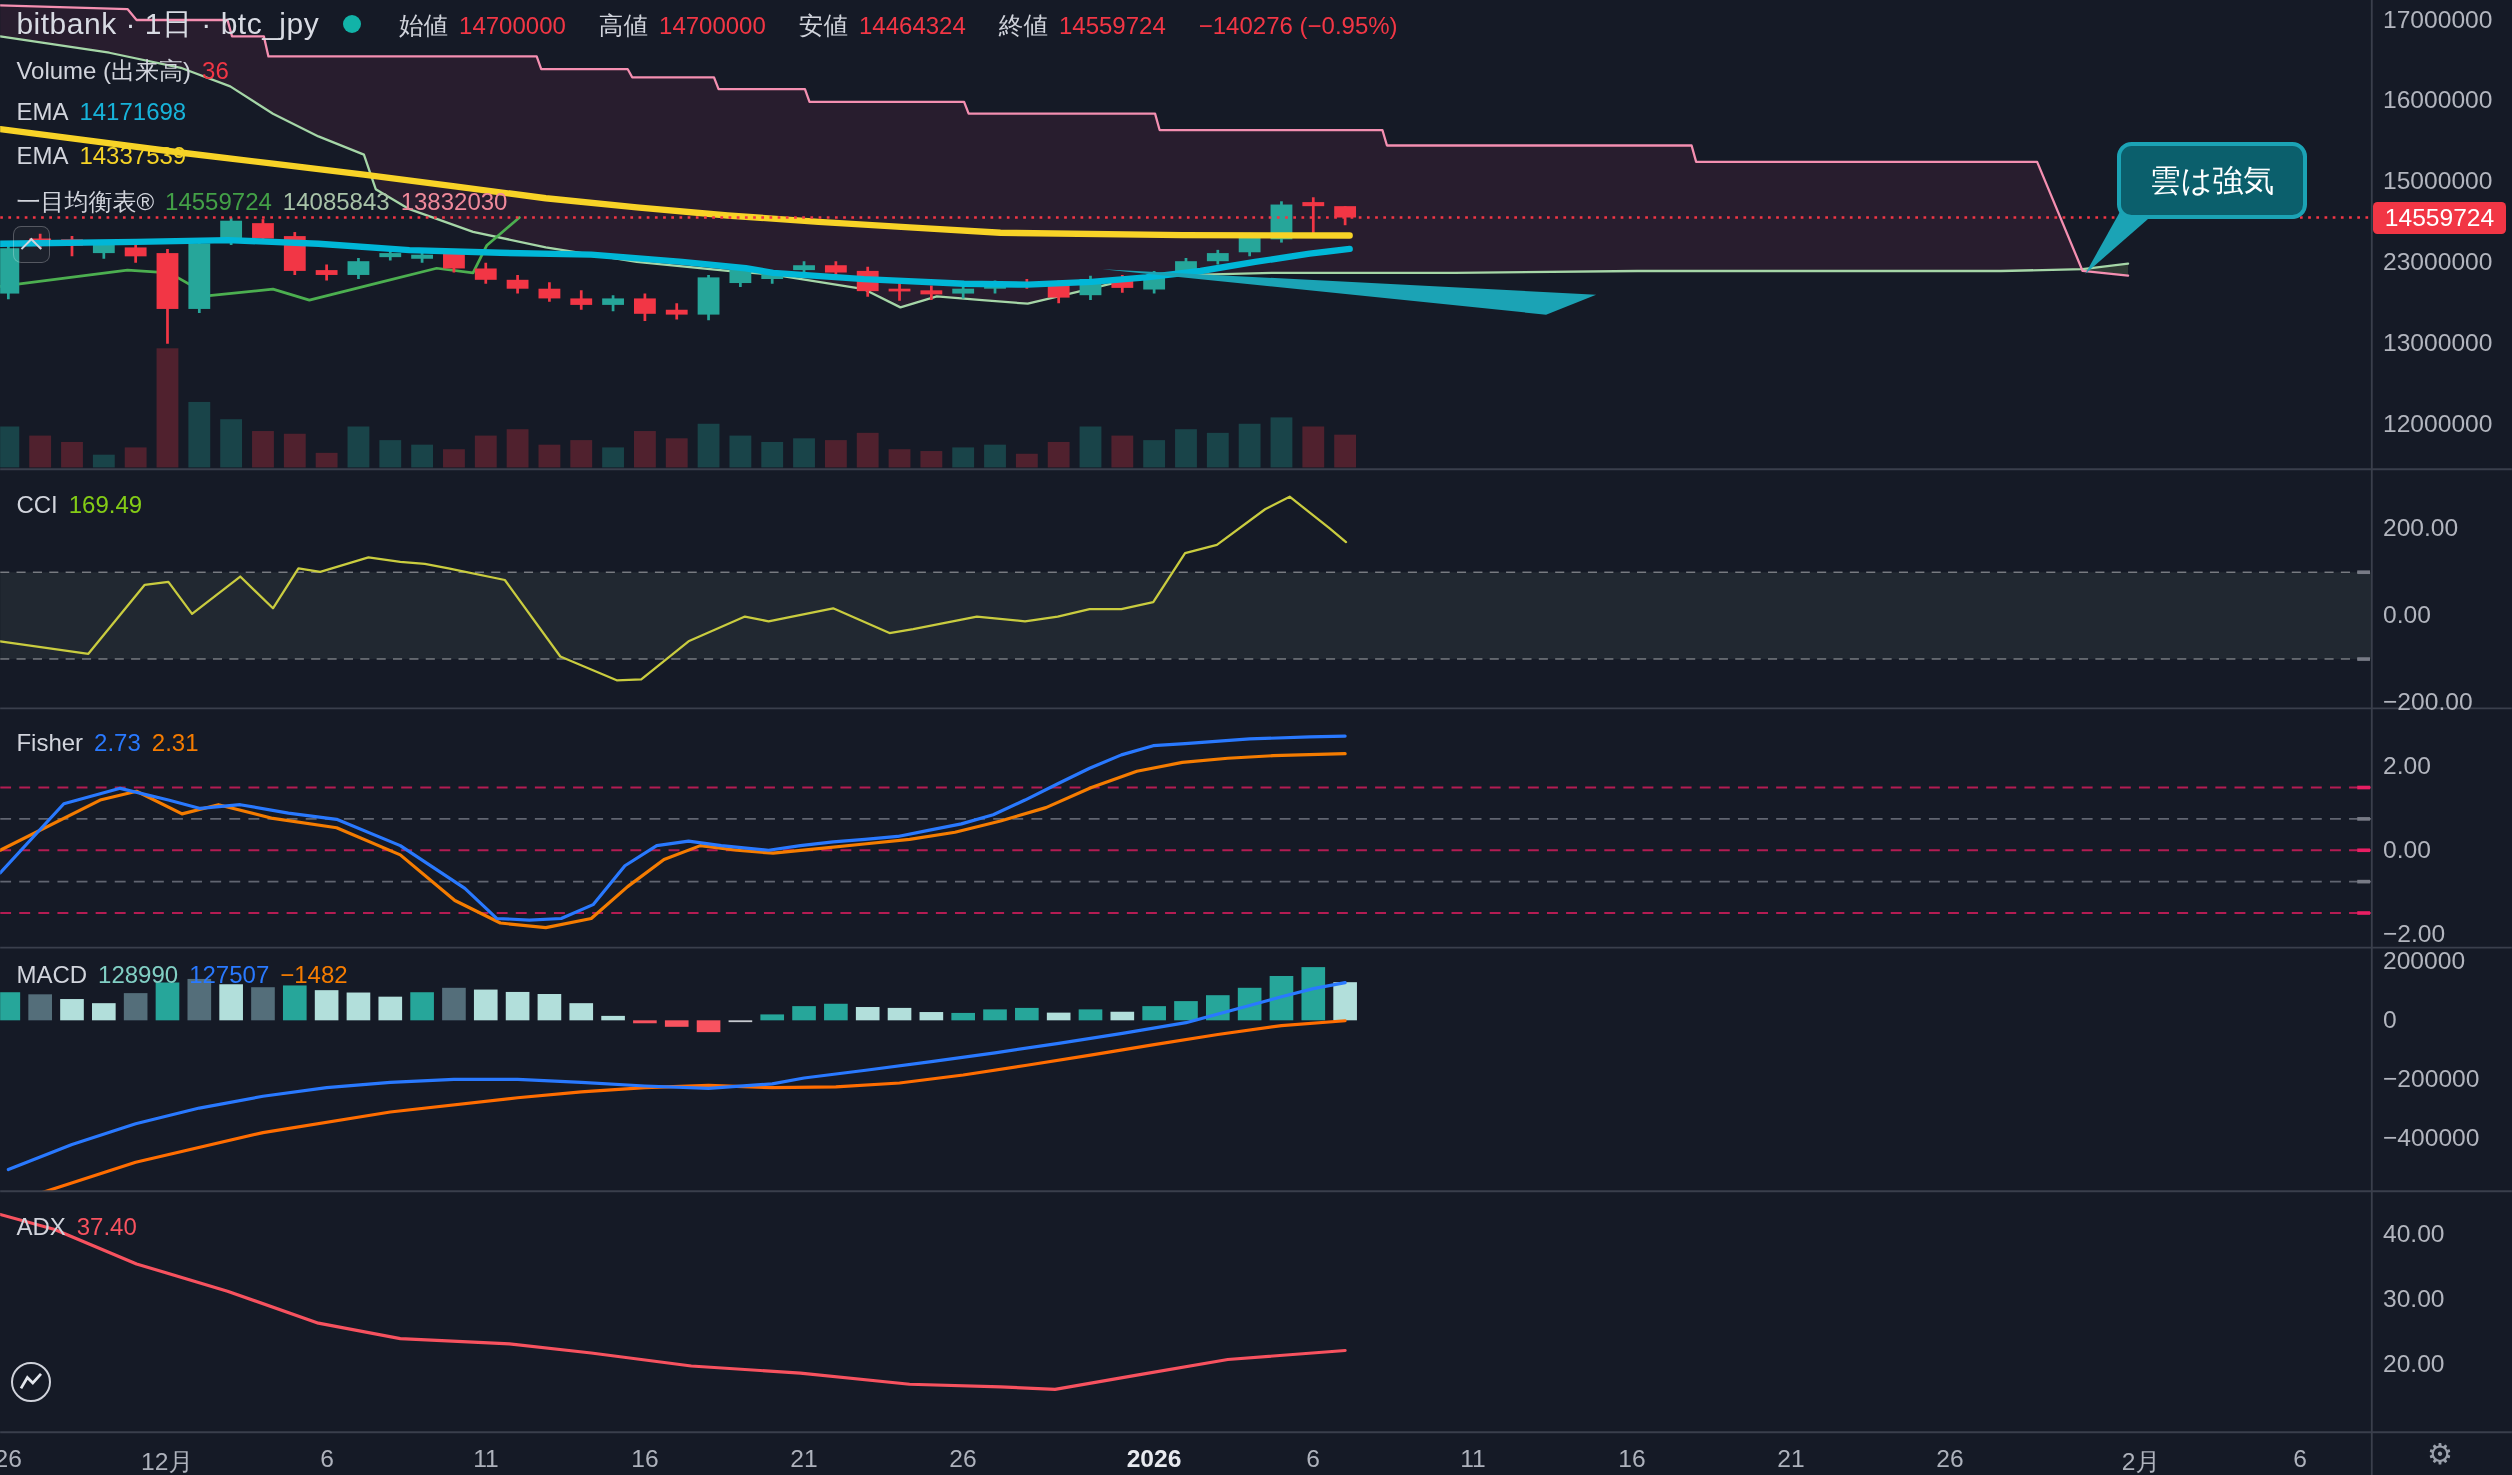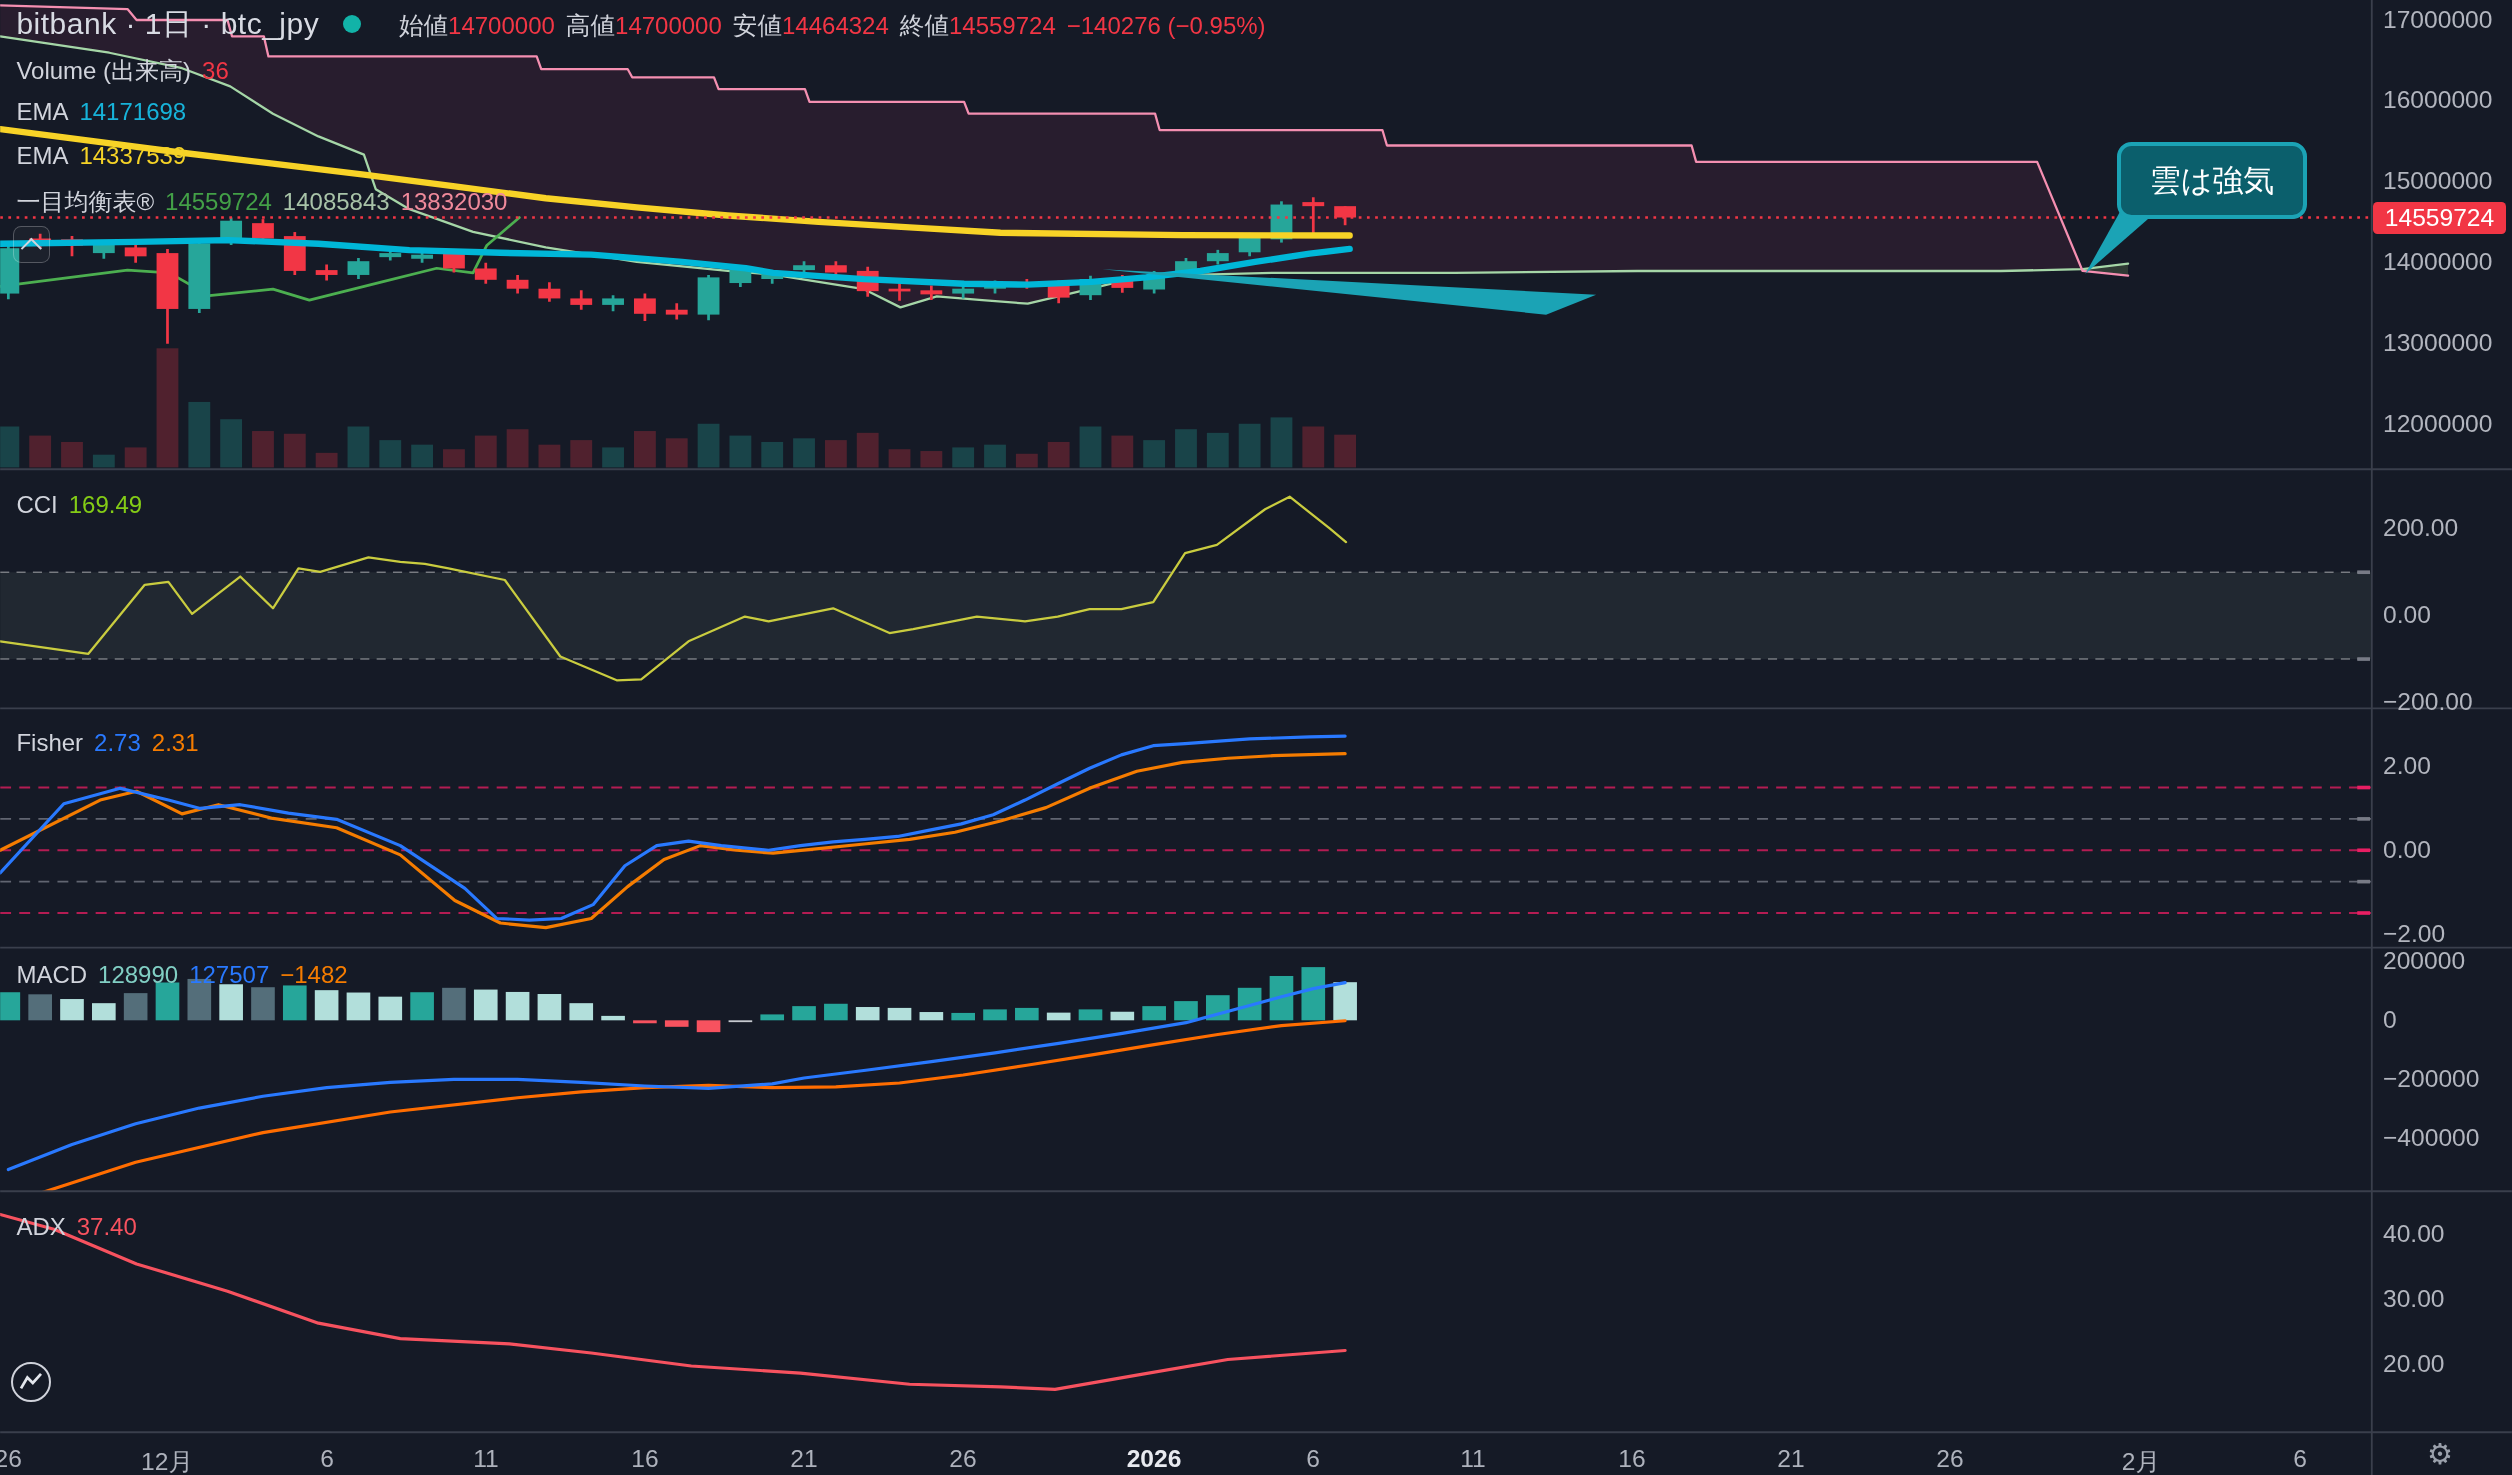--- a/index.html
+++ b/index.html
@@ -7,21 +7,21 @@
        font-family:"Liberation Sans","DejaVu Sans",sans-serif;}
   #chart{position:absolute;left:0;top:0;}
   .row{position:absolute;display:flex;align-items:baseline;gap:11px;white-space:nowrap;}
   .ttl{font-size:30px;color:#d8dbe3;font-weight:500;letter-spacing:0.5px;}
   .lbl{font-size:24px;color:#d1d4dc;}
   .val{font-size:24px;}
   .red{color:#f23645;} .cyan{color:#17b3d9;} .yellow{color:#f5d327;}
   .grn{color:#43a047;} .palegrn{color:#a8c3a8;} .pink{color:#f08a9b;}
   .cciv{color:#84cc16;} .blue{color:#2979ff;} .orange{color:#f57c00;}
   .macd1{color:#81cfc4;} .adxv{color:#f7525f;}
-  .ohlc-group{display:flex;align-items:baseline;gap:0;margin-left:27px;font-size:24.6px;}
+  .ohlc-group{display:flex;align-items:baseline;gap:11px;margin-left:27px;font-size:24.6px;}
   .ohlc-group .lbl{font-size:24.6px;}
   .ohlc-group .sp{width:11px;}
   .statusdot{width:18px;height:18px;border-radius:50%;background:#12b3a8;margin-left:12.7px;align-self:center;}
   .axis-label{position:absolute;left:11px;font-size:24.6px;color:#b2b5be;}
   .time-label{position:absolute;top:1444px;font-size:24.6px;color:#aeb2bc;transform:translateX(-50%);}
   .time-label.bold{font-weight:bold;color:#e8eaf0;}
   #price-badge{position:absolute;left:2373px;width:133px;height:32px;background:#f23645;border-radius:4.5px;
      color:#fff;font-size:24.6px;display:flex;align-items:center;justify-content:center;}
   .balloon{position:absolute;background:#0b5f6c;border:4.5px solid #1ba3b5;border-radius:14.6px;
      color:#fff;display:flex;align-items:center;justify-content:center;z-index:5;}
@@ -335,21 +335,21 @@
   </div>
   <div class="row" style="left:16.4px;top:1213px;">
     <span class="lbl">ADX</span>
     <span class="val adxv">37.40</span>
   </div>
 
   <div id="axis-area">
       <div class="axis-label" style="top: 5.5px;">17000000</div>
       <div class="axis-label" style="top: 86px;">16000000</div>
       <div class="axis-label" style="top: 167px;">15000000</div>
-      <div class="axis-label" style="top: 248px;">14000000</div>
+      <div class="axis-label" style="top: 248px;">23000000</div>
       <div class="axis-label" style="top: 329px;">13000000</div>
       <div class="axis-label" style="top: 410px;">12000000</div>
       <div class="axis-label" style="top: 514px;">200.00</div>
       <div class="axis-label" style="top: 601px;">0.00</div>
       <div class="axis-label" style="top: 688px;">−200.00</div>
       <div class="axis-label" style="top: 752px;">2.00</div>
       <div class="axis-label" style="top: 836px;">0.00</div>
       <div class="axis-label" style="top: 920px;">−2.00</div>
       <div class="axis-label" style="top: 947px;">200000</div>
       <div class="axis-label" style="top: 1006px;">0</div>

